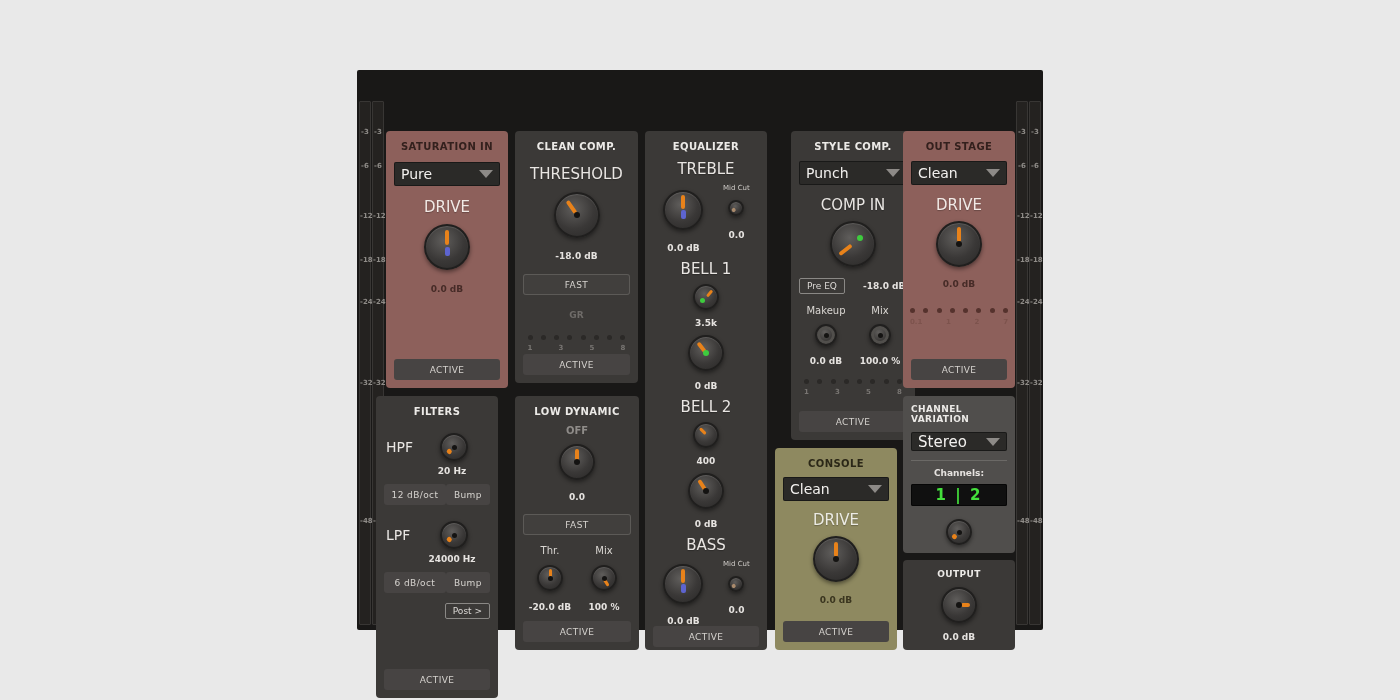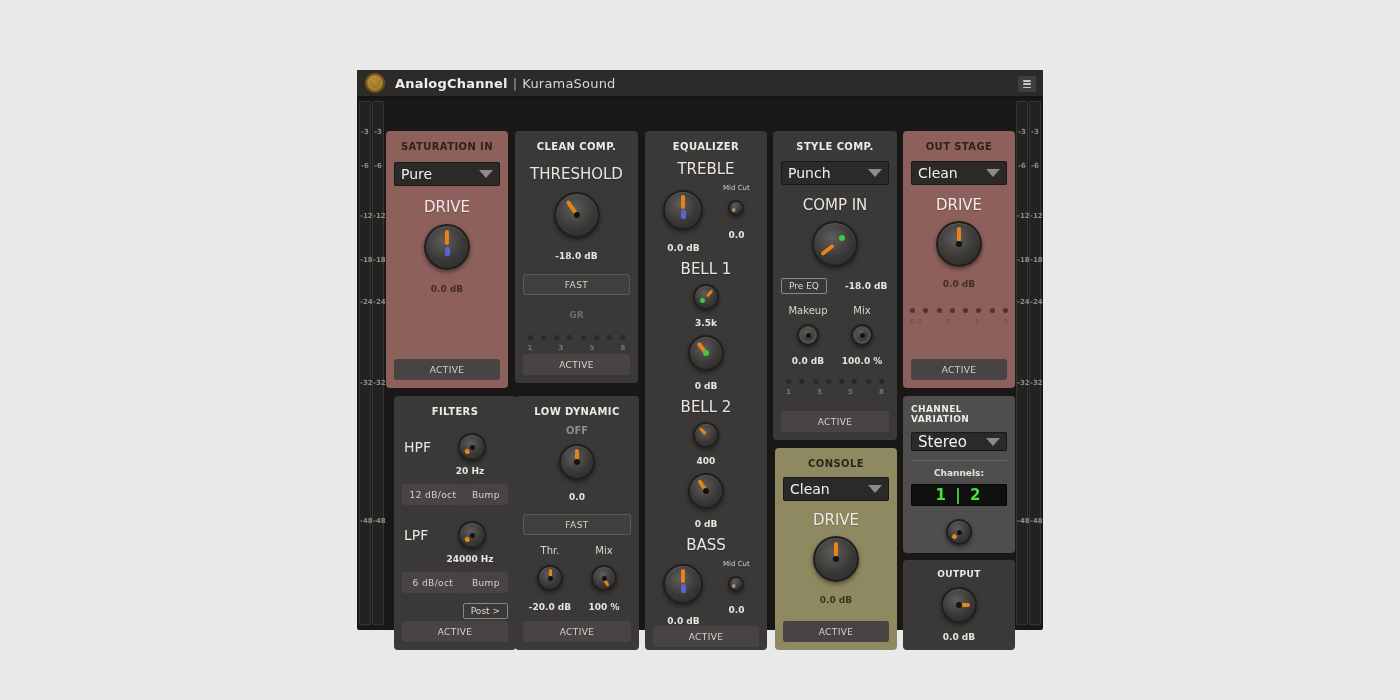--- a/index.html
+++ b/index.html
@@ -100,33 +100,20 @@
   .eqrow{display:flex;width:100%;align-items:flex-start;}
   .eqrow .maincol{flex:1.35;display:flex;flex-direction:column;align-items:center;}
   .eqrow .midcol{flex:1;display:flex;flex-direction:column;align-items:center;padding-top:2px;}
   .pregrow{display:flex;align-items:center;width:100%;justify-content:flex-start;gap:6px;}
 </style>
 </head>
 <body>
 
 <div id="win">
 
-  <div id="titlebar">
-    <div id="logo"></div>
-    <div class="titletext">
-      <b>AnalogChannel</b><span class="sep">|</span><span class="brand">KuramaSound</span>
-    </div>
-    <div id="menubtn">
-      <span class="bars">
-          <i></i>
-          <i></i>
-          <i></i>
-        </span>
-    </div>
-  </div>
 
   <div class="mstrip" style="left:2px;">
       <span class="mlabel" style="top: 5%;">-3</span>
       <span class="mlabel" style="top: 11.5%;">-6</span>
       <span class="mlabel" style="top: 21%;">-12</span>
       <span class="mlabel" style="top: 29.5%;">-18</span>
       <span class="mlabel" style="top: 37.5%;">-24</span>
       <span class="mlabel" style="top: 53%;">-32</span>
       <span class="mlabel" style="top: 79.5%;">-48</span>
     </div>
@@ -170,21 +157,21 @@
         <div class="kptr" style="--a:0deg">
             <i></i>
           </div>
       </div>
       <div class="val" style="margin-top:14px;">0.0 dB</div>
       <div class="spacer"></div>
       <button class="btn">ACTIVE</button>
     </div>
   </div>
 
-  <div class="panel" style="left:37px;top:298px;width:122px;height:254px;">
+  <div class="panel" style="left:19px;top:298px;width:122px;height:302px;">
     <div class="pcol">
       <div class="ptitle">FILTERS</div>
       <div class="frow" style="margin-top:16px;">
         <span class="flabel">HPF</span>
         <div class="knob k28 cd-dark">
           <div class="kptr dot" style="--a:-138deg">
               <i></i>
             </div>
         </div>
       </div>
@@ -351,21 +338,21 @@
               </div>
           </div>
           <span class="val" style="margin-top:13px;">0.0</span>
         </div>
       </div>
       <div class="spacer"></div>
       <button class="btn">ACTIVE</button>
     </div>
   </div>
 
-  <div class="panel" style="left:416px;top:33px;width:124px;height:309px;">
+  <div class="panel" style="left:434px;top:33px;width:124px;height:309px;">
     <div class="pcol">
       <div class="ptitle">STYLE COMP.</div>
       <div class="dropdown" style="margin-top:9px;">
         <span class="ddtext">Punch</span>
         <span class="dd-caret"></span>
       </div>
       <div class="biglabel" style="margin-top:11px;">COMP IN</div>
       <div class="knob k46" style="margin-top:7px;">
         <div class="kptr" style="--a:-128deg">
             <i></i>

